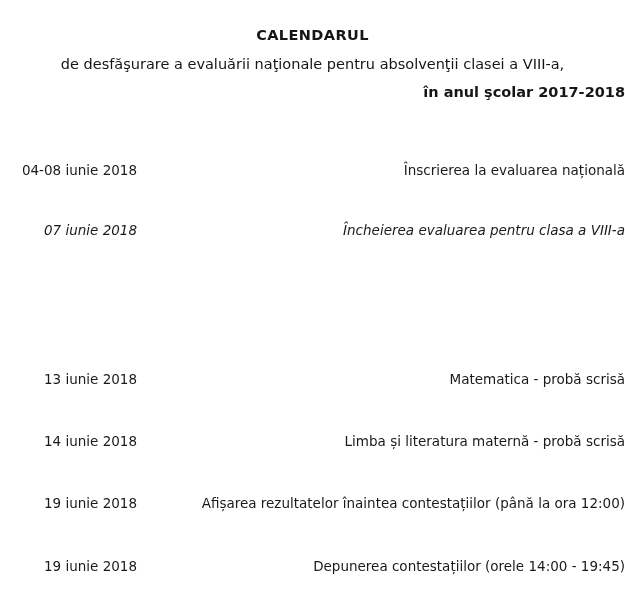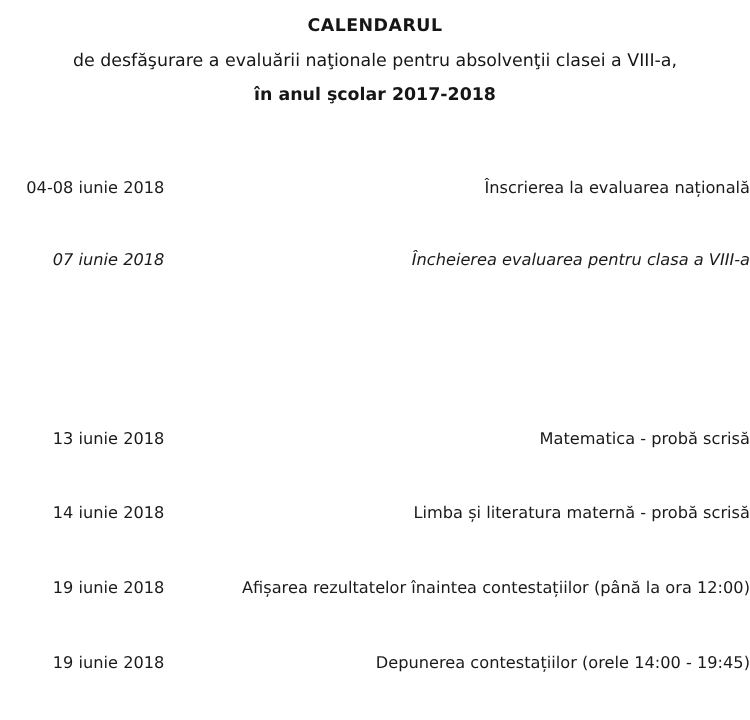--- a/index.html
+++ b/index.html
@@ -16,21 +16,21 @@
   }
   .page {
     position: relative;
     width: 625px;
     height: 600px;
     background: #ffffff;
   }
 
   
   .title-block {
-    padding-top: 12px;
+    padding-top: 25px;
     text-align: center;
   }
   .title-main {
     font-size: 14.5px;
     font-weight: bold;
     letter-spacing: 0.4px;
     line-height: 1.5;
     color: #161616;
   }
   .title-sub {
@@ -39,20 +39,21 @@
     line-height: 1.62;
     color: #161616;
     margin-top: 6px;
   }
   .title-sub2 {
     font-size: 14.5px;
     font-weight: bold;
     line-height: 1.62;
     color: #161616;
     margin-top: 5px;
+    text-align: right;
   }
 
   
   .schedule {
     margin-top: 57px;
     width: 625px;
     border-collapse: collapse;
   }
   .schedule tr.row td {
     padding: 0;

